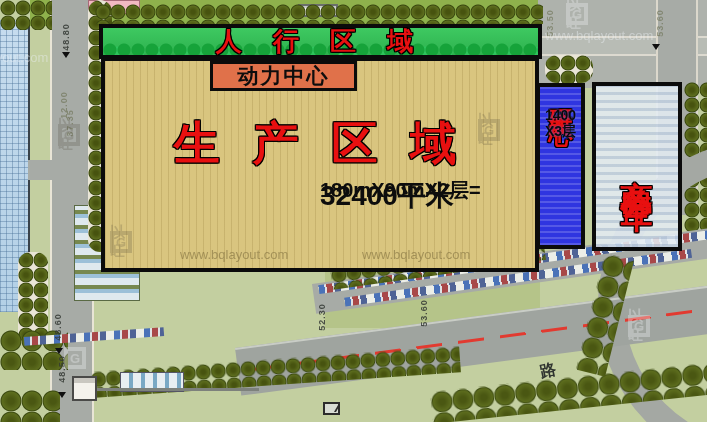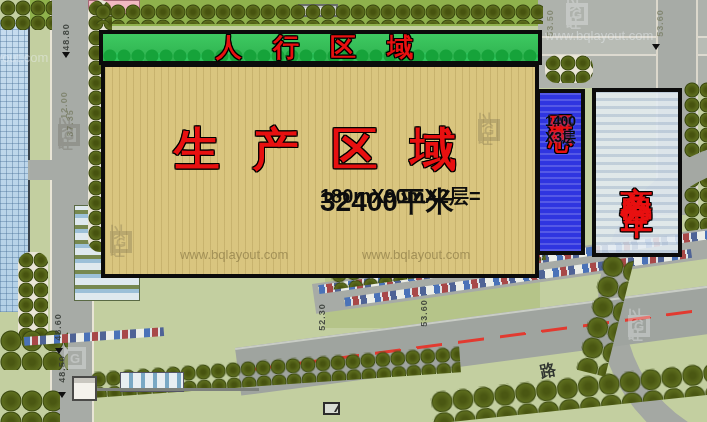--- a/index.html
+++ b/index.html
@@ -47,21 +47,21 @@
   .docks { left:120px; top:372px; width:64px; height:20px; background:repeating-linear-gradient(90deg,#e8eef2 0 8px,#7aa8c4 8px 12px); border:1px solid #556; }
   .guard { left:72px; top:376px; width:25px; height:25px; background:#f4f2ec; border:2px solid #4a4a48; box-shadow:inset 0 5px 0 #c9c7c0; }
   .guard-line { left:97px; top:388px; width:162px; height:3px; background:#7d817c; }
   .pink-bld { left:88px; top:0; width:52px; height:14px; background:#f2b9c2; border:1px solid #a86a78; }
   .monument { left:298px; top:4px; width:40px; height:13px; background:#f2f2ee; border:2px solid #6a6e6a; box-shadow:inset 0 0 0 2px #c8ccc8; }
   .green-patch { left:325px; top:268px; width:215px; height:60px; background:#b5c489; }
   .road-marker { left:323px; top:402px; width:17px; height:13px; background:#d8dcd4; border:2px solid #2c2c2c; }
   .road-marker::after{ content:""; position:absolute; left:1px; top:1px; width:10px; height:7px; border-right:2px solid #2c2c2c; transform:skewX(-30deg); }
 
   
-  .zone { border:4px solid #0b0b0b; z-index:10;margin-top:6px; }
+  .zone { border:4px solid #0b0b0b; z-index:10; }
   .red-outline {
     color:var(--label-red); font-weight:bold;
     text-shadow:1px 0 #000,-1px 0 #000,0 1px #000,0 -1px #000,1px 1px #000,-1px -1px #000,1px -1px #000,-1px 1px #000;
   }
   .banner {
     left:99px; top:24px; width:443px; height:35px;
     background:linear-gradient(#3ec961,#2db14e);
     display:flex; align-items:center; justify-content:center;
   }
   .banner-trees { left:0; right:0; bottom:0; height:12px;
@@ -183,20 +183,23 @@
   </div>
 
   <div class="zone production" data-name="zone-production">
     <span class="red-outline production-label" data-name="zone-production-label">生 产 区 域</span>
     <span class="spec" data-name="zone-production-spec">
       <span class="spec-prefix" data-name="production-dimensions">180mX90mX2层=</span>
         <span class="spec-value" data-name="production-area-value">32400平米</span>
     </span>
   </div>
 
+  <div class="power" data-name="zone-power-center">
+    <span class="power-label" data-name="zone-power-label">动力中心</span>
+  </div>
 
   <div class="zone research" data-name="zone-research-center">
     <span class="red-outline research-label" data-name="zone-research-label">研发中心</span>
     <span class="research-cap" data-name="research-capacity">1400</span>
     <span class="research-floors" data-name="research-floors">X3层</span>
   </div>
 
   <div class="zone bparking" data-name="zone-business-parking">
     <span class="red-outline bparking-label" data-name="zone-business-parking-label">商务停车</span>
   </div>

